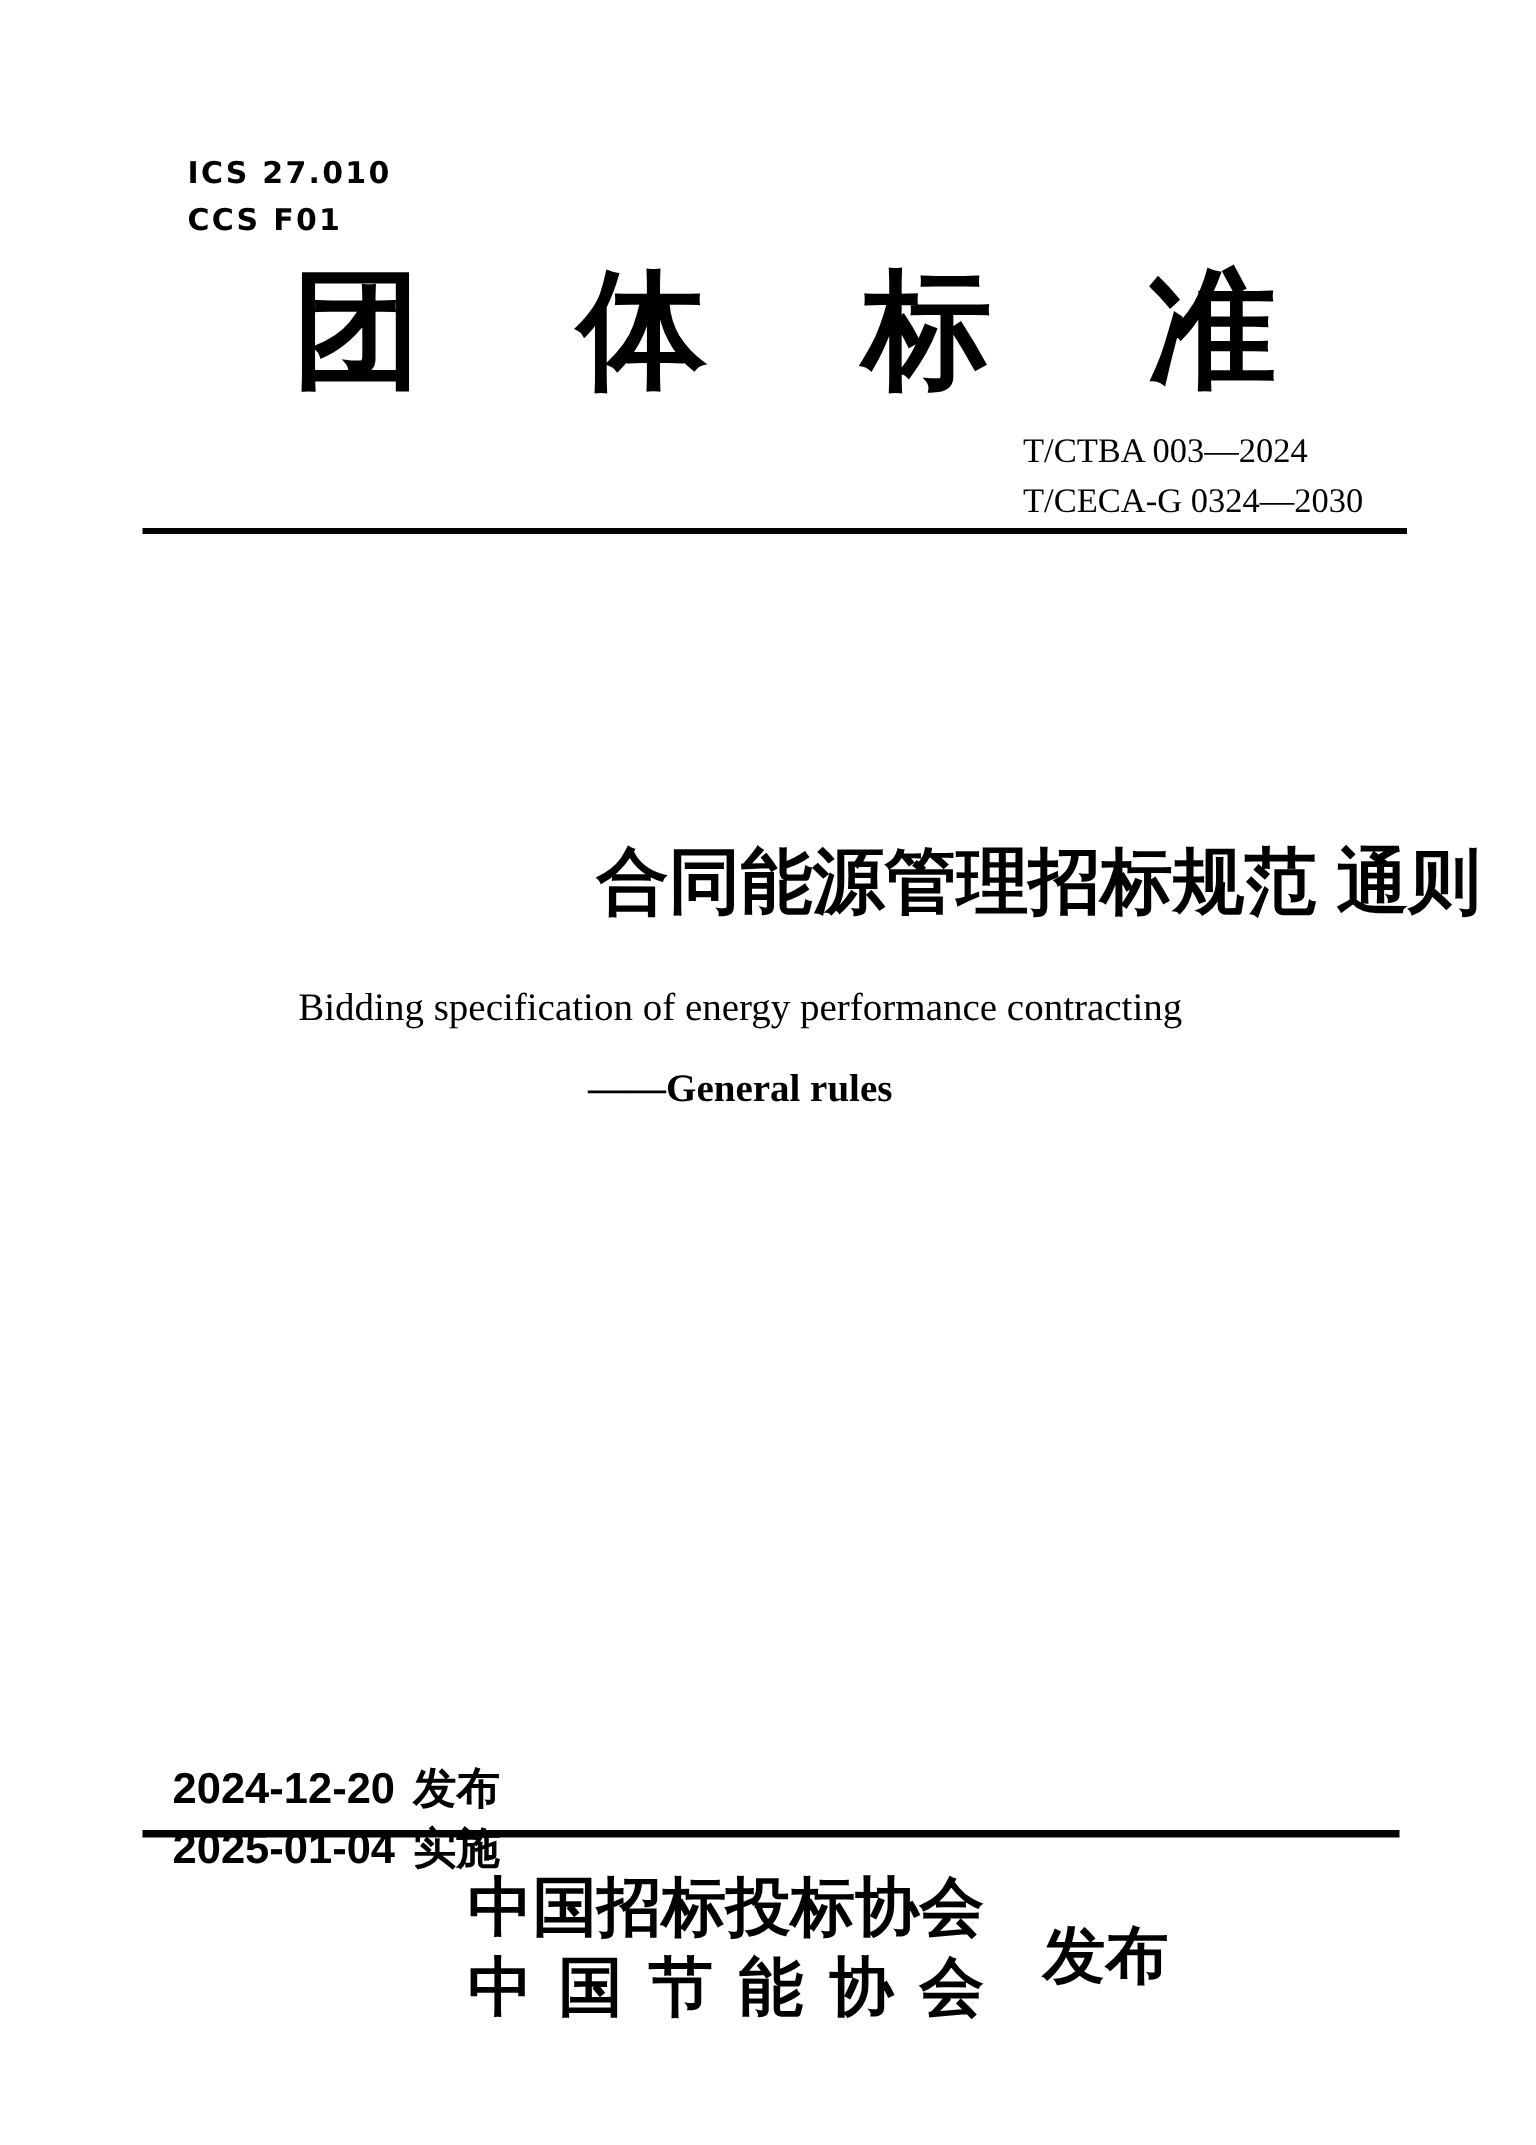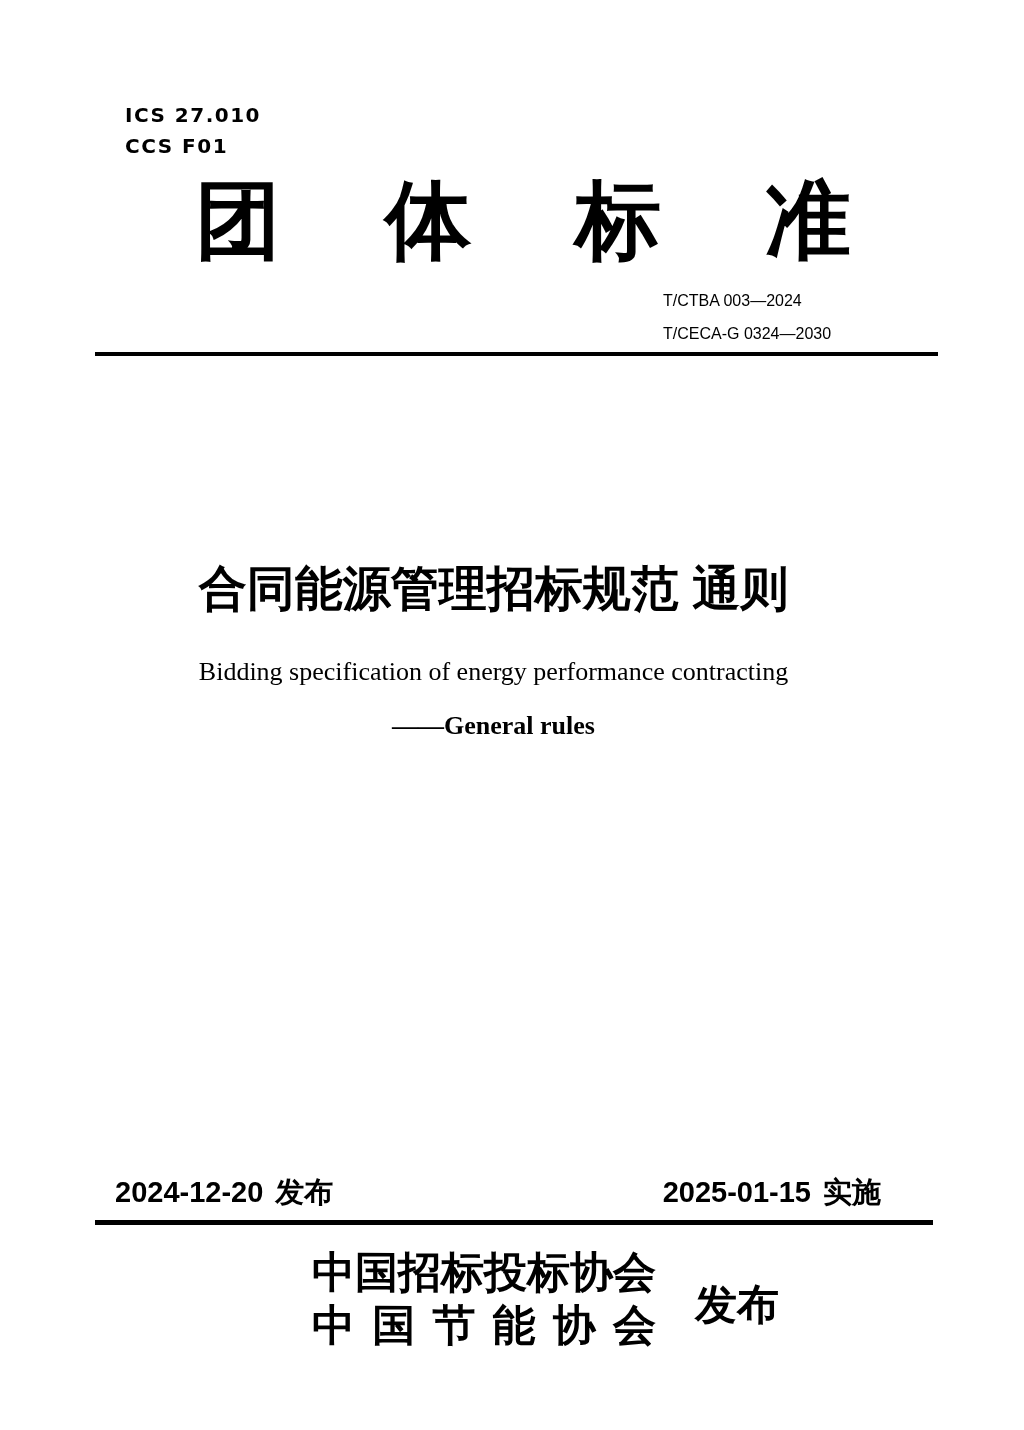--- a/index.html
+++ b/index.html
@@ -43,24 +43,24 @@
     text-align-last: justify;
     font-family: "Liberation Sans", sans-serif;
     white-space: nowrap;
     display: flex;
     justify-content: space-between;
   }
 
   
   .std-nums {
     position: absolute;
-    left: 663px;
+    left: 682px;
     top: 284px;
-    font-family: Liberation Sans, sans-serif;
-    font-size: 16px;
+    font-family: Liberation Serif, serif;
+    font-size: 23px;
     line-height: 33px;
     white-space: nowrap;
   }
 
   .rule {
     position: absolute;
     background: #000000;
   }
   .rule-top {
     left: 95px;
@@ -74,21 +74,21 @@
     width: 838px;
     height: 5px;
   }
 
   
   .title-cn {
     position: absolute;
     left: 0;
     top: 560px;
     width: 100%;
-    text-align: center;
+    text-align: right;
     font-size: 48px;
     line-height: 58px;
     font-weight: 700;
     font-family: "Liberation Sans", sans-serif;
     white-space: nowrap;
   }
   .title-en {
     position: absolute;
     left: 0;
     top: 657px;
@@ -112,25 +112,25 @@
     font-weight: bold;
   }
 
   
   .dates {
     position: absolute;
     left: 115px;
     top: 1173px;
     width: 766px;
     display: flex;
-    justify-content: space-between;
     font-size: 29px;
     font-weight: 600;
     font-family: "Liberation Sans", sans-serif;
     white-space: nowrap;
+    flex-direction: column;
   }
   .dates .date-label {
     margin-left: 12px;
   }
 
   
   .issuers {
     position: absolute;
     left: 312px;
     top: 1246px;
@@ -186,21 +186,21 @@
 
   <div class="title-en">Bidding specification of energy performance contracting</div>
 
   <div class="title-en-sub">——General rules</div>
 
   <div class="dates">
     <div>
       <span>2024-12-20</span><span class="date-label">发布</span>
     </div>
     <div>
-      <span>2025-01-15</span><span class="date-label">实施</span>
+      <span>2025-01-04</span><span class="date-label">实施</span>
     </div>
   </div>
 
   <div class="rule rule-bottom"></div>
 
   <div class="issuers">
     <div class="issuer-line">
         <span>中</span>
         <span>国</span>
         <span>招</span>

